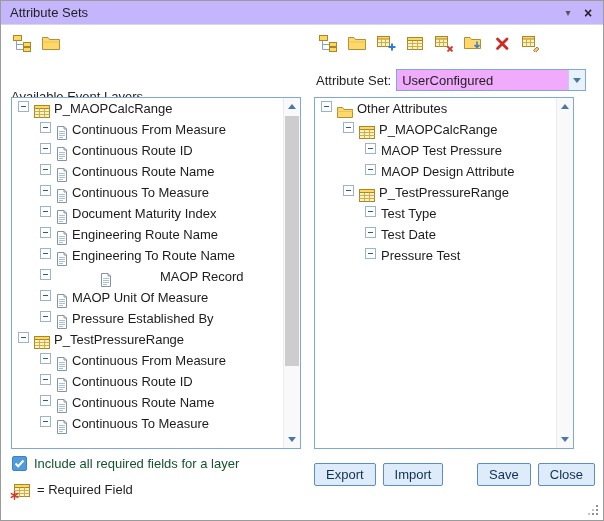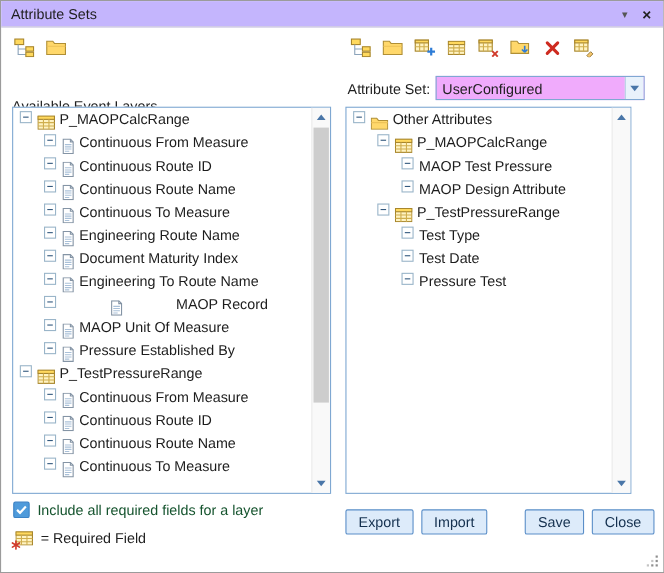--- a/index.html
+++ b/index.html
@@ -238,35 +238,35 @@
           <span class="node-icon">
             <svg width="12" height="14" viewBox="0 0 12 14">
               <path d="M1.5 0.5 H8 L10.5 3 V13.5 H1.5 Z" fill="#ffffff" stroke="#8494a5"></path>
               <path d="M8 0.5 V3 H10.5" fill="none" stroke="#8494a5"></path>
               <line x1="3" y1="5.5" x2="9" y2="5.5" stroke="#a9c0d8"></line>
               <line x1="3" y1="7.5" x2="9" y2="7.5" stroke="#a9c0d8"></line>
               <line x1="3" y1="9.5" x2="9" y2="9.5" stroke="#a9c0d8"></line>
               <line x1="3" y1="11.5" x2="7" y2="11.5" stroke="#a9c0d8"></line>
             </svg>
           </span>
+          <span class="node-label">Document Maturity Index</span>
+        </div>
+        <div class="tree-row" style="padding-left: 28px;">
+          <span class="exp"></span>
+          <span class="node-icon">
+            <svg width="12" height="14" viewBox="0 0 12 14">
+              <path d="M1.5 0.5 H8 L10.5 3 V13.5 H1.5 Z" fill="#ffffff" stroke="#8494a5"></path>
+              <path d="M8 0.5 V3 H10.5" fill="none" stroke="#8494a5"></path>
+              <line x1="3" y1="5.5" x2="9" y2="5.5" stroke="#a9c0d8"></line>
+              <line x1="3" y1="7.5" x2="9" y2="7.5" stroke="#a9c0d8"></line>
+              <line x1="3" y1="9.5" x2="9" y2="9.5" stroke="#a9c0d8"></line>
+              <line x1="3" y1="11.5" x2="7" y2="11.5" stroke="#a9c0d8"></line>
+            </svg>
+          </span>
           <span class="node-label">Engineering Route Name</span>
-        </div>
-        <div class="tree-row" style="padding-left: 28px;">
-          <span class="exp"></span>
-          <span class="node-icon">
-            <svg width="12" height="14" viewBox="0 0 12 14">
-              <path d="M1.5 0.5 H8 L10.5 3 V13.5 H1.5 Z" fill="#ffffff" stroke="#8494a5"></path>
-              <path d="M8 0.5 V3 H10.5" fill="none" stroke="#8494a5"></path>
-              <line x1="3" y1="5.5" x2="9" y2="5.5" stroke="#a9c0d8"></line>
-              <line x1="3" y1="7.5" x2="9" y2="7.5" stroke="#a9c0d8"></line>
-              <line x1="3" y1="9.5" x2="9" y2="9.5" stroke="#a9c0d8"></line>
-              <line x1="3" y1="11.5" x2="7" y2="11.5" stroke="#a9c0d8"></line>
-            </svg>
-          </span>
-          <span class="node-label">Document Maturity Index</span>
         </div>
         <div class="tree-row" style="padding-left: 28px;">
           <span class="exp"></span>
           <span class="node-icon">
             <svg width="12" height="14" viewBox="0 0 12 14">
               <path d="M1.5 0.5 H8 L10.5 3 V13.5 H1.5 Z" fill="#ffffff" stroke="#8494a5"></path>
               <path d="M8 0.5 V3 H10.5" fill="none" stroke="#8494a5"></path>
               <line x1="3" y1="5.5" x2="9" y2="5.5" stroke="#a9c0d8"></line>
               <line x1="3" y1="7.5" x2="9" y2="7.5" stroke="#a9c0d8"></line>
               <line x1="3" y1="9.5" x2="9" y2="9.5" stroke="#a9c0d8"></line>

